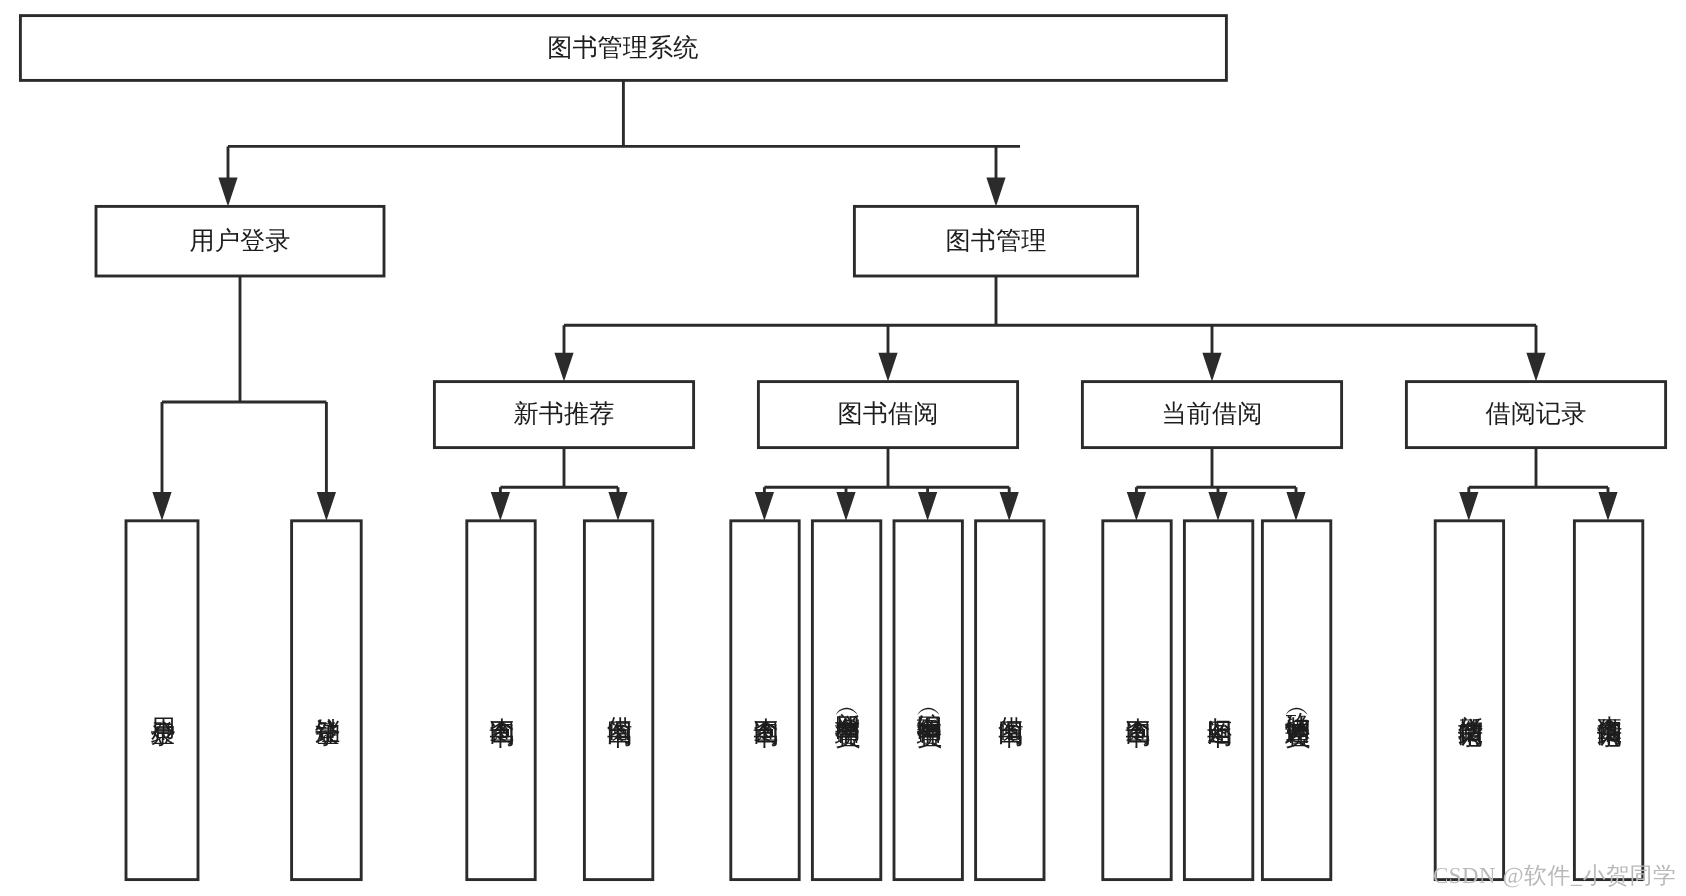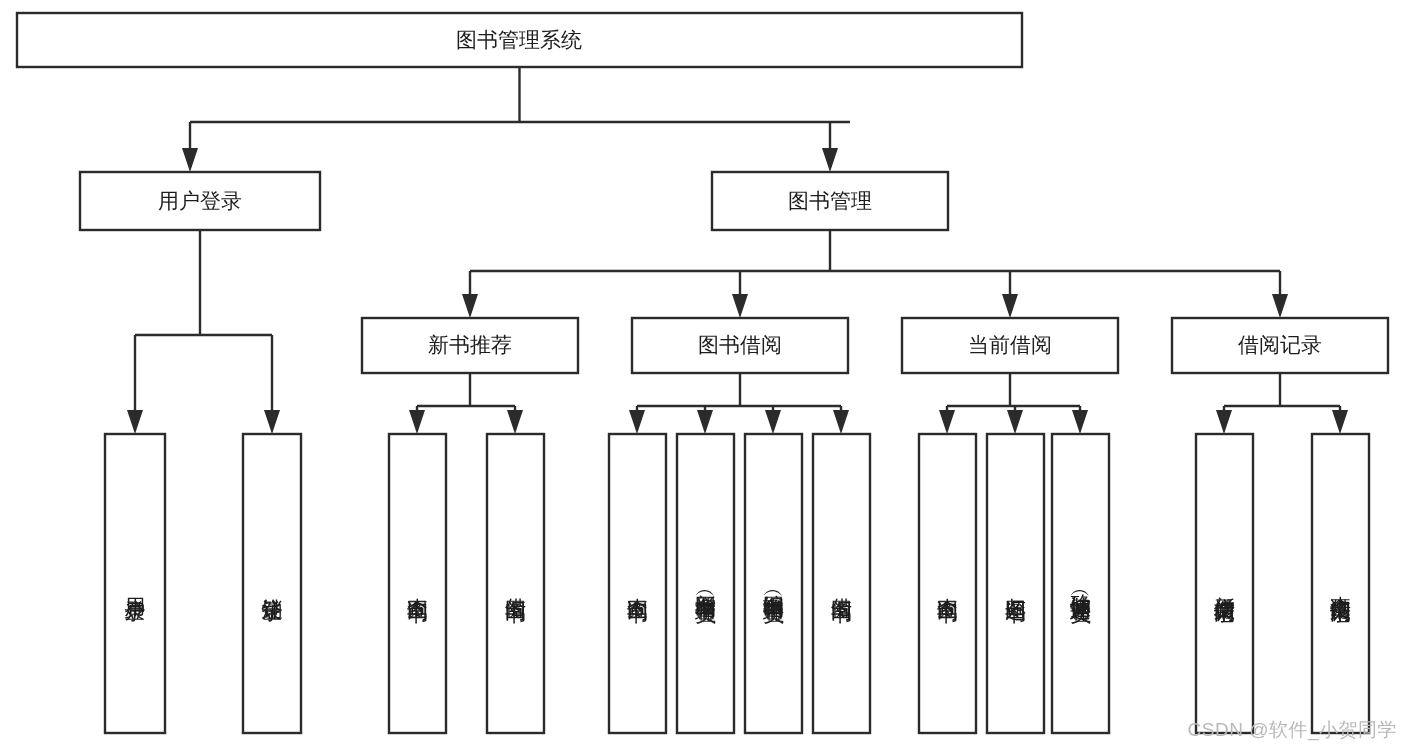--- a/index.html
+++ b/index.html
@@ -61,21 +61,21 @@
     align-items: center;
     justify-content: center;
     text-align: center;
     white-space: pre-line;
     pointer-events: none;
   }
   .watermark {
     position: absolute;
     right: 8px;
     bottom: 4px;
-    font-family: Liberation Sans, sans-serif;
+    font-family: Liberation Serif, serif;
     font-size: 19px;
     color: #b9b9b9;
     white-space: nowrap;
     letter-spacing: 0.5px;
   }
 </style>
 </head>
 <body>
 
 <div id="diagram-root">

